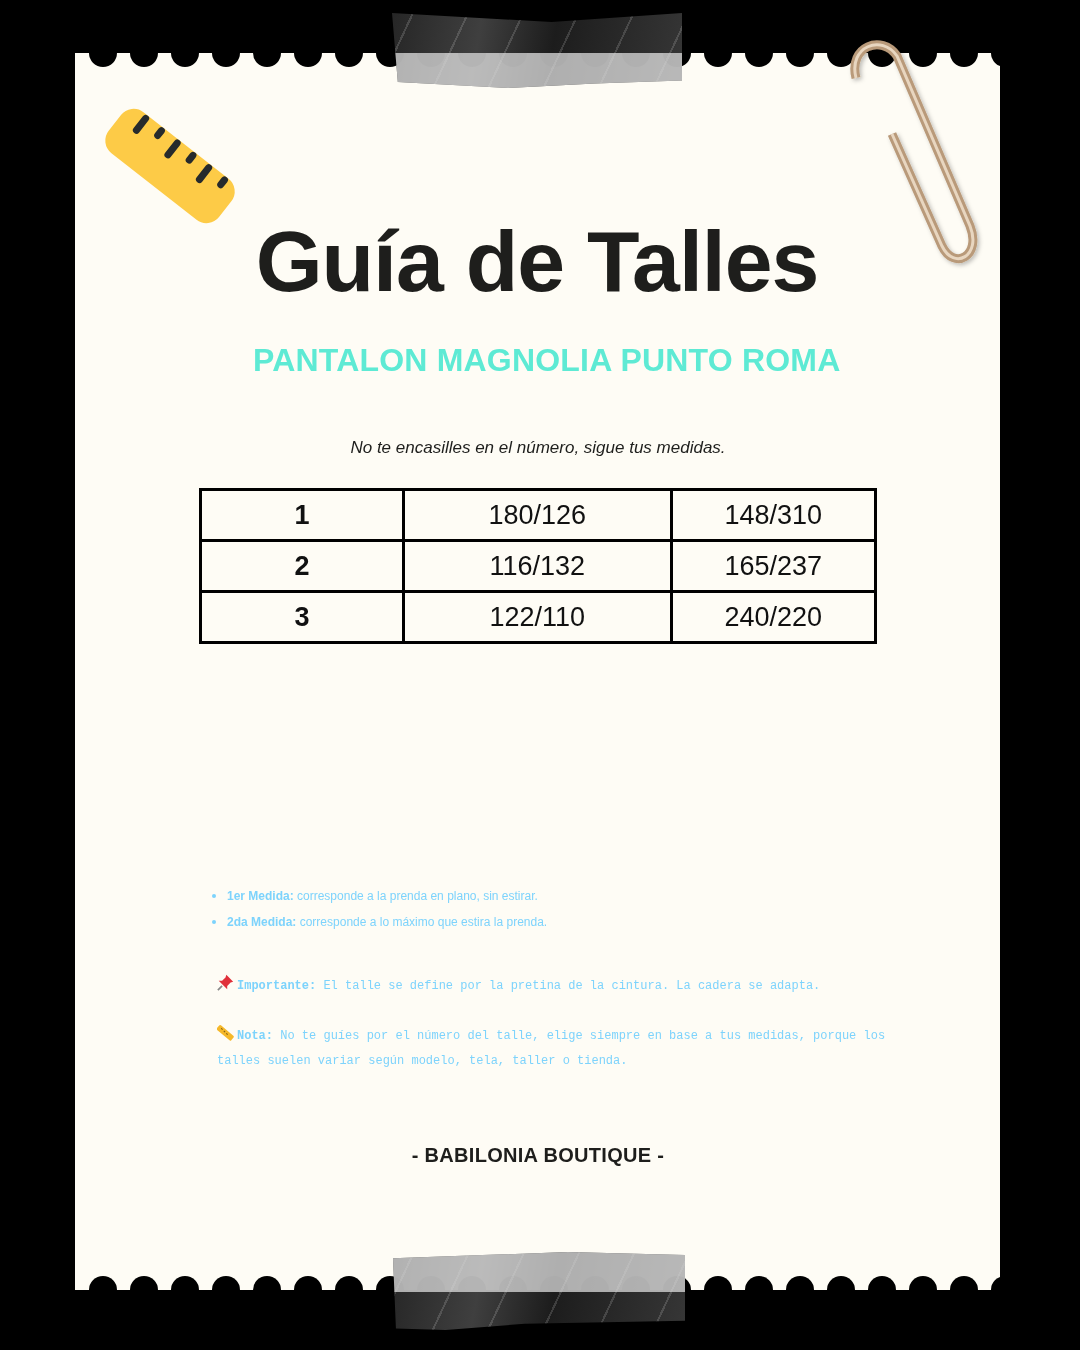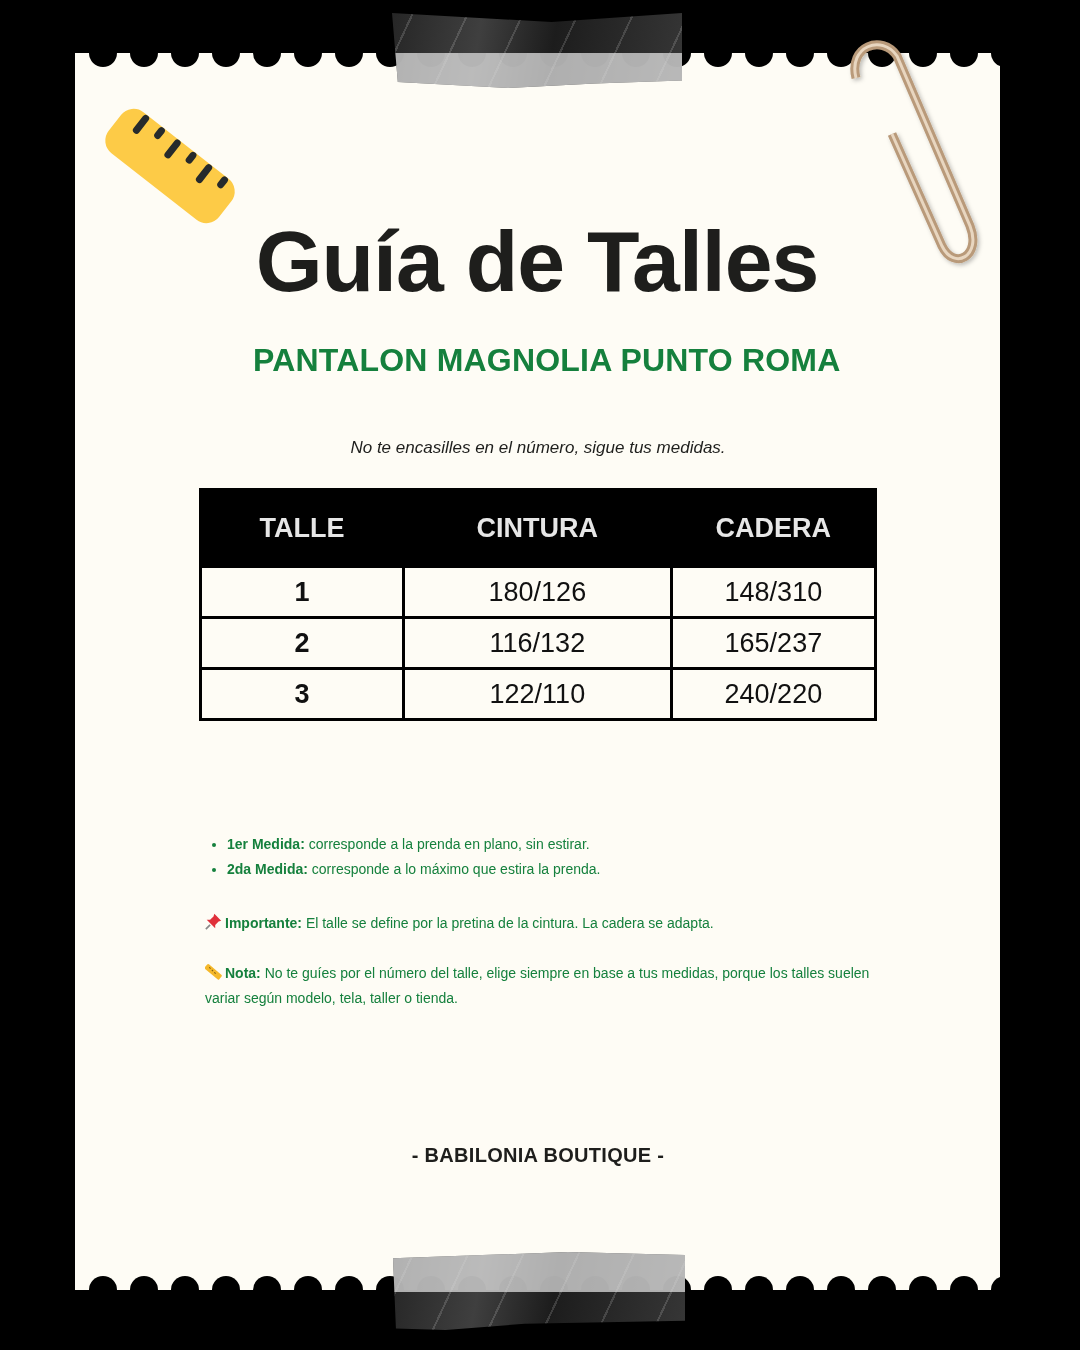--- a/index.html
+++ b/index.html
@@ -46,46 +46,46 @@
 
     .clip { position: absolute; left: 842px; top: 36px; width: 150px; height: 235px; }
 
     .title {
       position: absolute; left: 0; width: 1080px; top: 212px; text-align: center;
       font-size: 86px; font-weight: 700; letter-spacing: -1px; color: #1e1e1c;
       padding-left: 0; box-sizing: border-box;
     }
     .title span { display: inline-block; transform: translateX(-3px); }
     .subtitle {
-      position: absolute; left: 253px; top: 342px; font-size: 32px; font-weight: 700; color: #15803d;
+      position: absolute; left: 253px; top: 342px; font-size: 32px; font-weight: 700; color: #5eead4;
       letter-spacing: 0.2px;
     }
     .tagline {
       position: absolute; left: 0; width: 1076px; top: 438px; text-align: center;
       font-style: italic; font-size: 17px; color: #1e1e1c;
     }
 
     table.sizes {
       position: absolute; left: 199px; top: 488px; width: 678px; border-collapse: collapse;
       font-family: "Liberation Sans", sans-serif;
     }
     table.sizes th {
       background: #000; color: #e6e6e6; font-size: 27px; font-weight: 700; height: 74px; padding: 0; text-align: center;
     }
     table.sizes td {
       border: 3px solid #000; height: 48px; font-size: 27px; text-align: center; padding: 0; background: #fefcf5; color: #111;
     }
     table.sizes td.size { font-weight: 700; }
     table.sizes tr.header-row th { border: 3px solid #000; }
 
-    .notes { position: absolute; left: 201px; top: 832px; width: 680px; font-size: 14px; line-height: 25px; color: #15803d; }
+    .notes { position: absolute; left: 201px; top: 883px; width: 680px; font-size: 12px; line-height: 25px; color: #7dd3fc; }
     .notes ul { margin: 0; padding: 0 0 0 26px; }
     .notes li { margin: 0; }
     .notes li::marker { font-size: 14px; }
-    .notes p { margin: 4px; }
+    .notes p { margin: 16px; font-family: Liberation Mono, monospace; }
     .notes .important { position: absolute; top: 75px; left: 0; white-space: nowrap; }
     .notes .nota { position: absolute; top: 125px; left: 0; width: 680px; }
     .emoji { display: inline-block; width: 17px; height: 17px; vertical-align: -2px; margin-right: 3px; }
 
     .footer {
       position: absolute; left: 0; width: 1076px; top: 1144px; text-align: center;
       font-size: 20px; font-weight: 700; letter-spacing: 0.3px; color: #1e1e1c;
     }
   </style>
 </head>
@@ -176,25 +176,20 @@
 <div class="subtitle">PANTALON MAGNOLIA PUNTO ROMA</div>
 <div class="tagline">No te encasilles en el número, sigue tus medidas.</div>
 
 <table class="sizes">
   <colgroup>
     <col style="width:204px">
       <col style="width:269px">
       <col style="width:205px">
   </colgroup>
   <tbody>
-      <tr class="header-row">
-    <th>TALLE</th>
-    <th>CINTURA</th>
-    <th>CADERA</th>
-  </tr>
   <tr>
     <td class="size">1</td>
     <td>180/126</td>
     <td>148/310</td>
   </tr>
   <tr>
     <td class="size">2</td>
     <td>116/132</td>
     <td>165/237</td>
   </tr>

